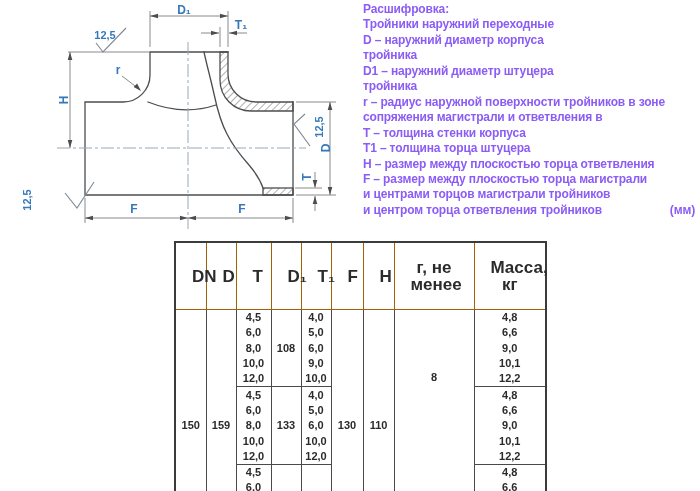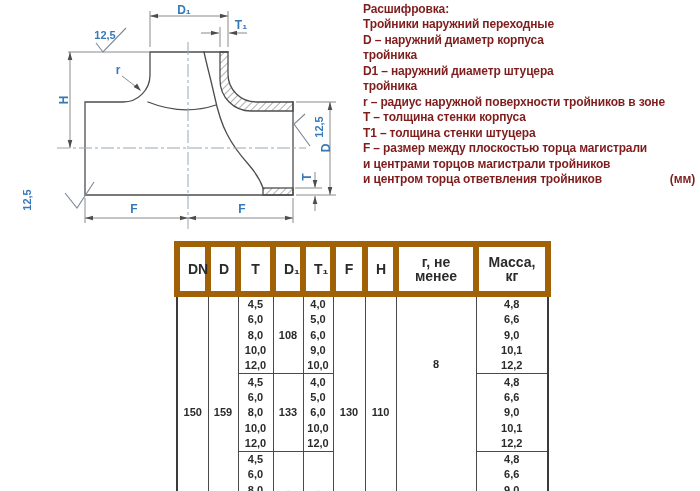--- a/index.html
+++ b/index.html
@@ -16,36 +16,36 @@
   .center{stroke:#9aa7b4;stroke-width:1;fill:none;stroke-dasharray:13 3 3 3;}
   .arrow{fill:#4d4d4d;stroke:none;}
   .rough{stroke:#7d8894;stroke-width:1.1;fill:none;}
   .dim-label{fill:#3579b8;font-weight:bold;font-size:12px;text-anchor:middle;
     font-family:"Liberation Sans","DejaVu Sans",sans-serif;}
   .dim-label.small{font-size:11px;}
 
   
   #legend{
     position:absolute;left:363px;top:2px;width:334px;
-    color:#7f1d1d;font-size:12px;font-weight:bold;line-height:15.45px;
+    color:#8b5cf6;font-size:12px;font-weight:bold;line-height:15.45px;
     letter-spacing:-0.15px;
   }
   .legend-line{white-space:nowrap;}
   .legend-line.last{display:flex;}
   .units{margin-left:auto;padding-right:2px;}
 
   
   #spec-table{
     position:absolute;left:174px;top:241px;
     width:371px;table-layout:fixed;border-collapse:collapse;
     color:#2b2b2b;font-size:11px;font-weight:bold;text-align:center;
     border:2px solid #3b3b3b;
   }
   #spec-table th{
-    border:6px solid #a16207;height:17px;padding:8px;font-size:14px;line-height:1;
+    border:1px solid #a16207;height:17px;padding:16px;font-size:17px;line-height:1;
   }
   #spec-table td{
     border-left:1px solid #4a4a4a;border-right:1px solid #4a4a4a;
     border-top:none;border-bottom:none;
     height:15.3px;padding:0;line-height:1;vertical-align:middle;
   }
   #spec-table tr.group-start td{border-top:1px solid #4a4a4a;}
   #spec-table td.rmin{vertical-align:top;padding-top:62px;}
 </style>
 </head>
@@ -122,22 +122,24 @@
 
   <div id="legend">
     <div class="legend-line">Расшифровка:</div>
     <div id="legend-lines">
         <div class="legend-line"><span>Тройники наружний переходные</span></div>
         <div class="legend-line"><span>D – наружний диаметр корпуса</span></div>
         <div class="legend-line"><span>тройника</span></div>
         <div class="legend-line"><span>D1 – наружний диаметр штуцера</span></div>
         <div class="legend-line"><span>тройника</span></div>
         <div class="legend-line"><span>r – радиус наружной поверхности тройников в зоне</span></div>
+        <div class="legend-line"><span>сопряжения магистрали и ответвления в</span></div>
         <div class="legend-line"><span>T – толщина стенки корпуса</span></div>
-        <div class="legend-line"><span>T1 – толщина стенки штуцера</span></div>
+        <div class="legend-line"><span>T1 – толщина торца штуцера</span></div>
+        <div class="legend-line"><span>H – размер между плоскостью торца ответвления</span></div>
         <div class="legend-line"><span>F – размер между плоскостью торца магистрали</span></div>
         <div class="legend-line"><span>и центрами торцов магистрали тройников</span></div>
         <div class="legend-line last">
           <span>и центром торца ответвления тройников</span>
           <span class="units">(мм)</span>
         </div>
       </div>
   </div>
 
   <table id="spec-table">

